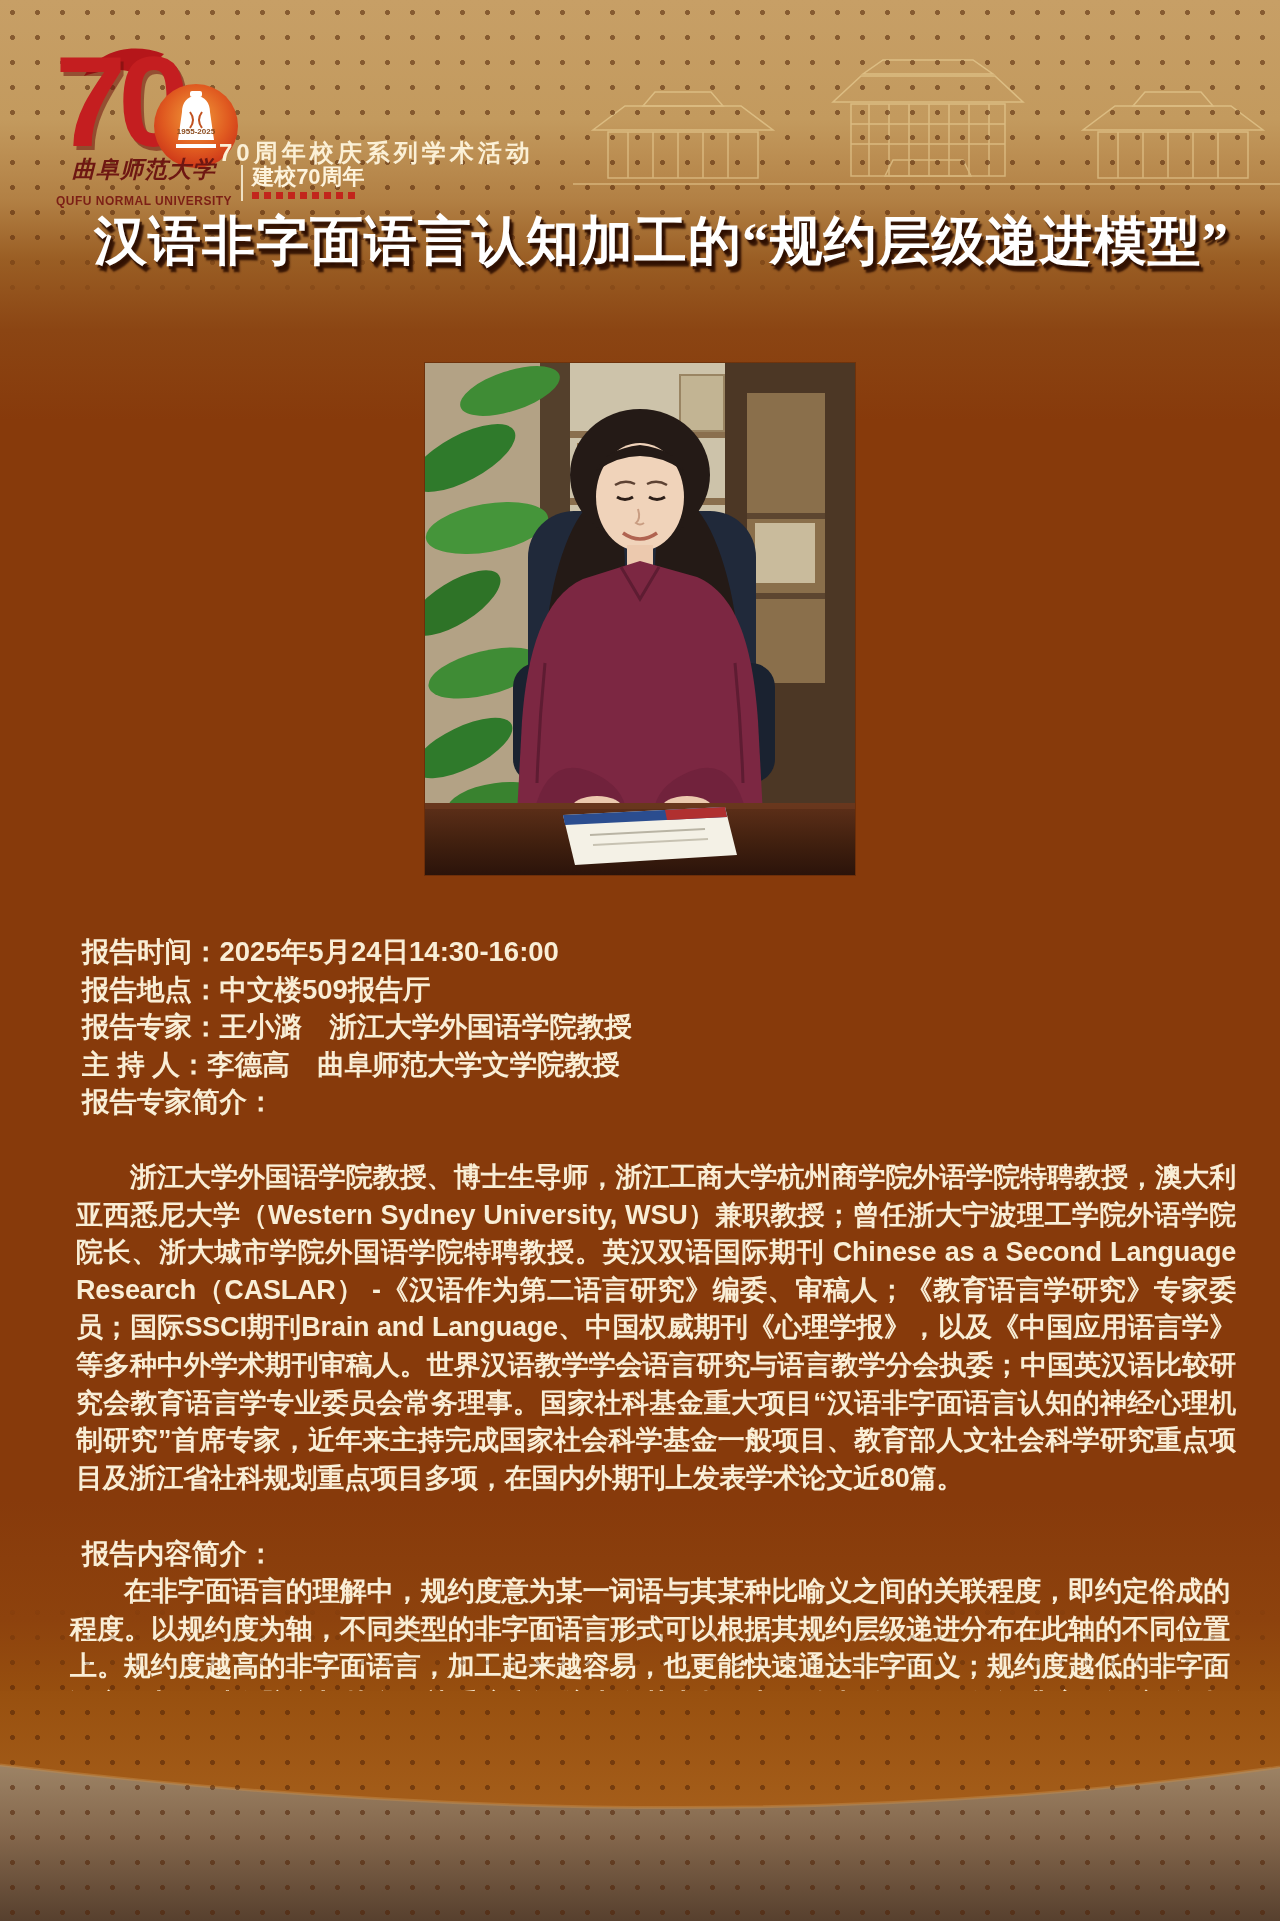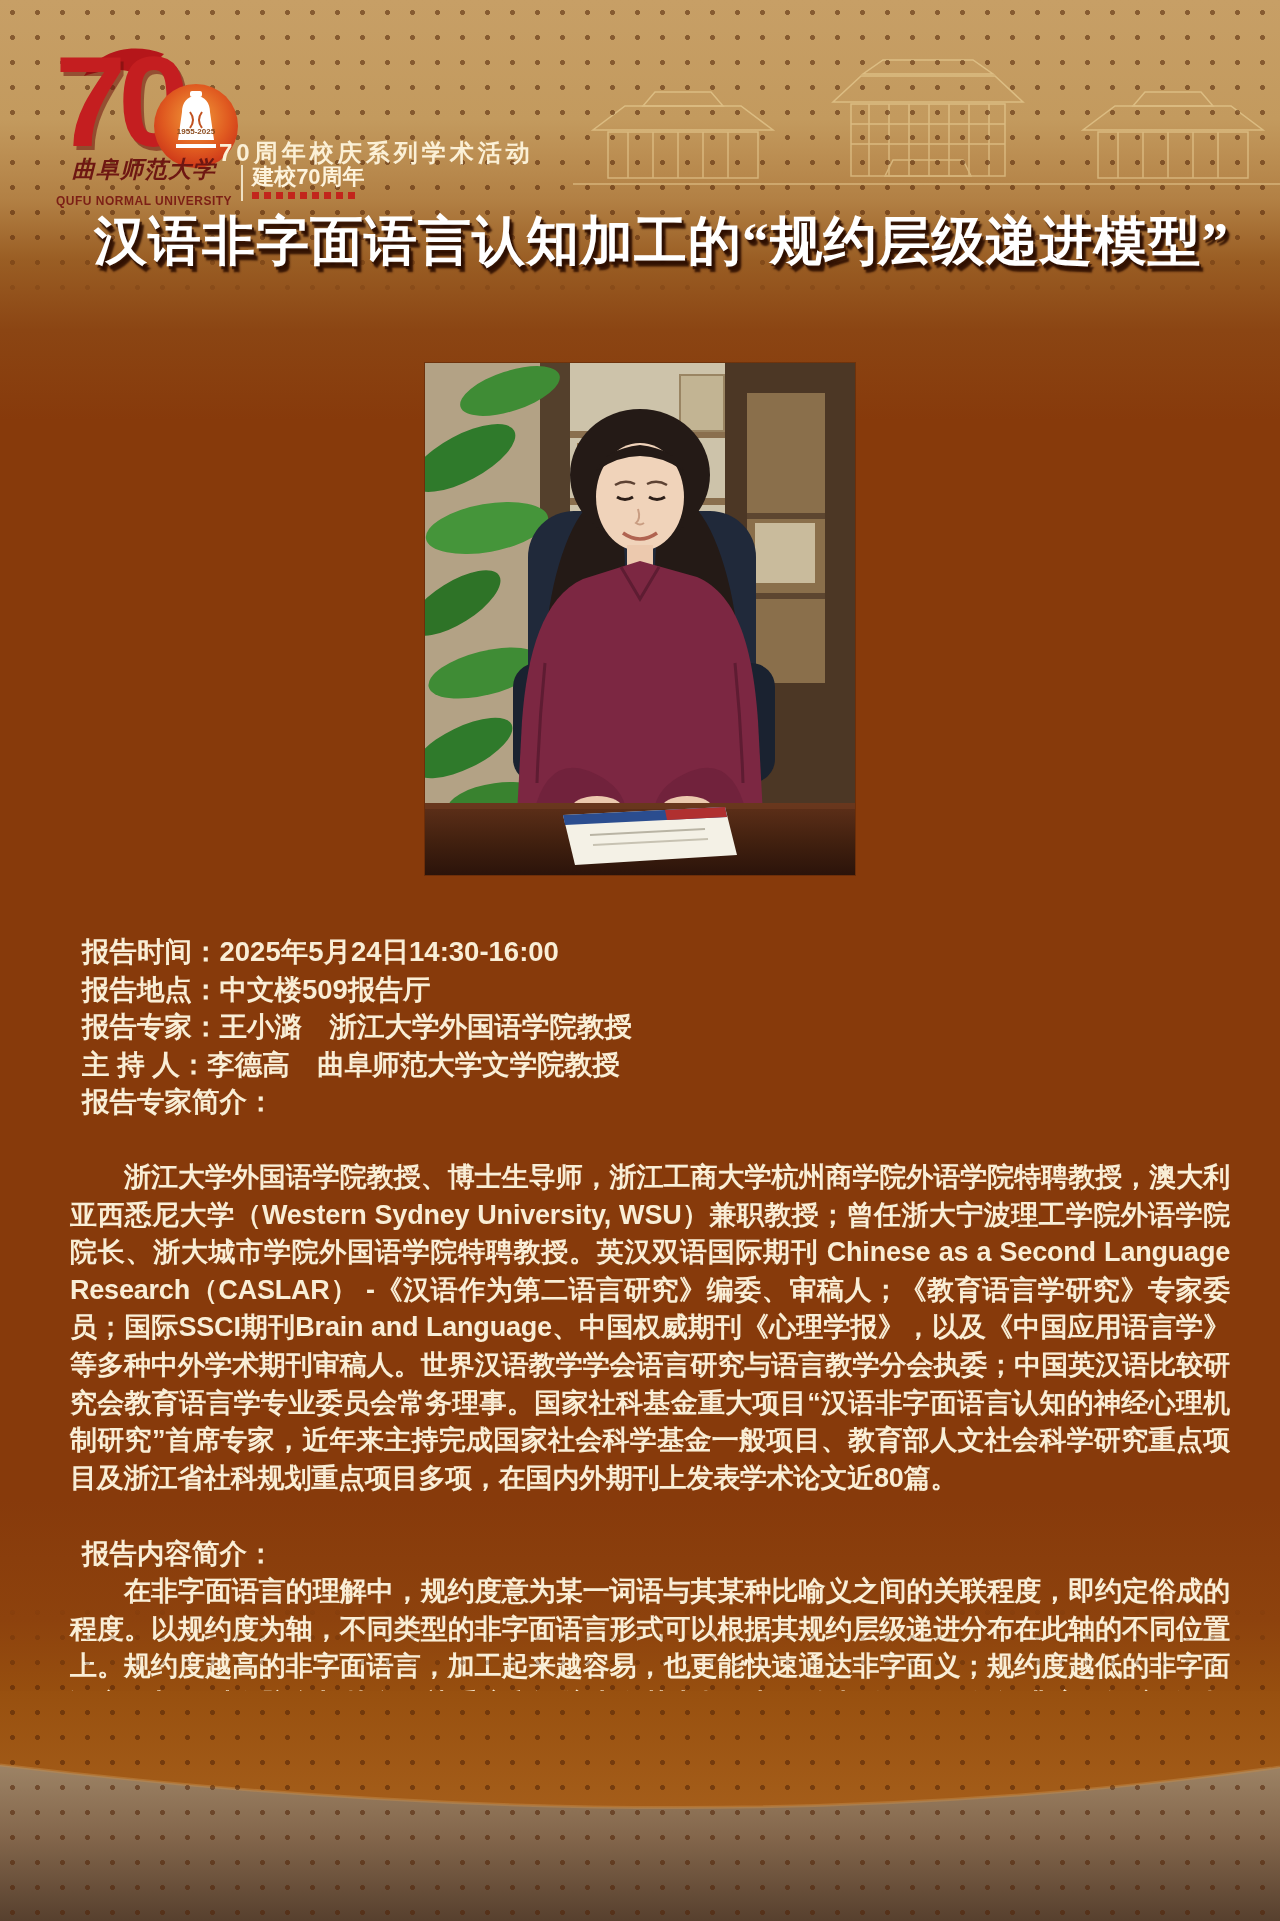--- a/index.html
+++ b/index.html
@@ -56,21 +56,21 @@
 
   .photo{position:absolute;left:425px;top:363px;width:430px;height:512px;
      box-shadow:0 0 0 1px rgba(60,25,5,.35);}
 
   
   .textzone{color:#f9eed6;font-weight:700;}
   .info-block{position:absolute;left:82px;top:933px;font-size:27.5px;line-height:37.6px;}
   .info-line{white-space:nowrap;}
   .para{position:absolute;left:70px;width:1160px;font-size:27px;line-height:37.6px;
      text-align:justify;letter-spacing:-0.2px;}
-  .bio-para{top:1159px;}
+  .bio-para{top:1159px;margin-left:6px;}
   .abs-head{position:absolute;left:82px;top:1535px;font-size:27.5px;line-height:37.6px;white-space:nowrap;text-align:center;}
   .abs-para{top:1573px;}
 
   .bottom-deco{position:absolute;left:0;top:1691px;width:1280px;height:230px;}
 </style>
 </head>
 <body>
 
 <div id="poster">
 

